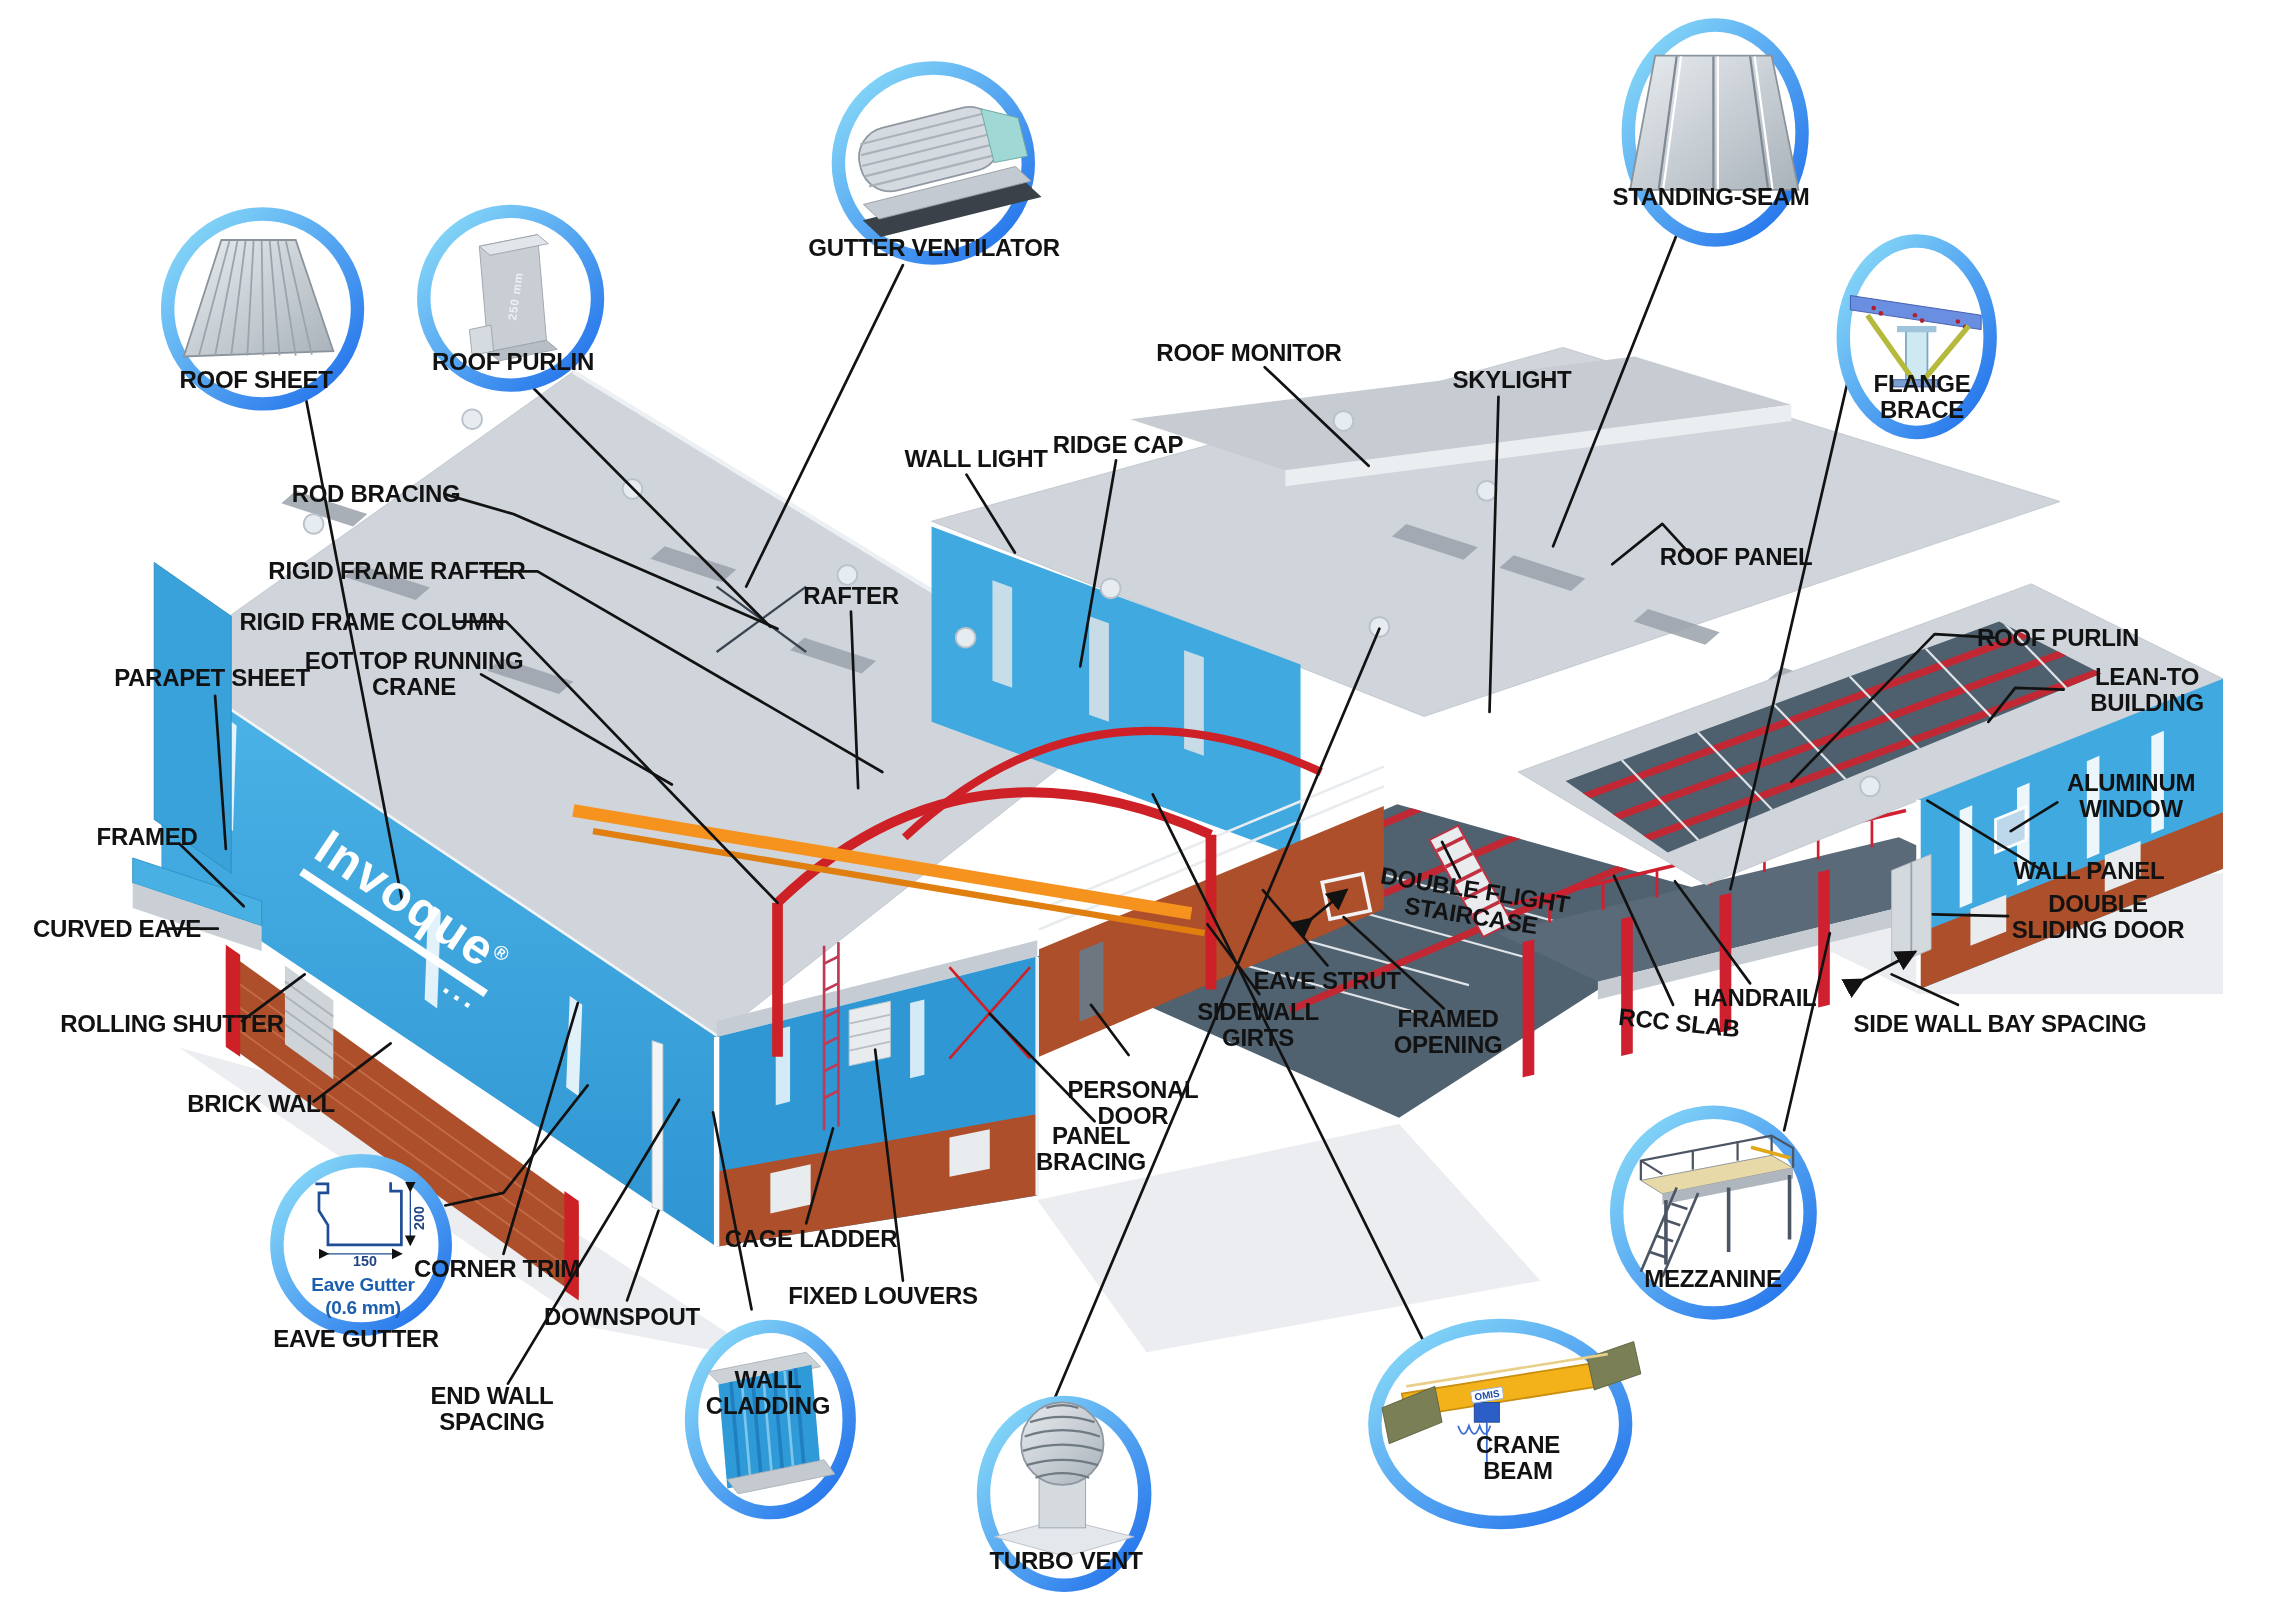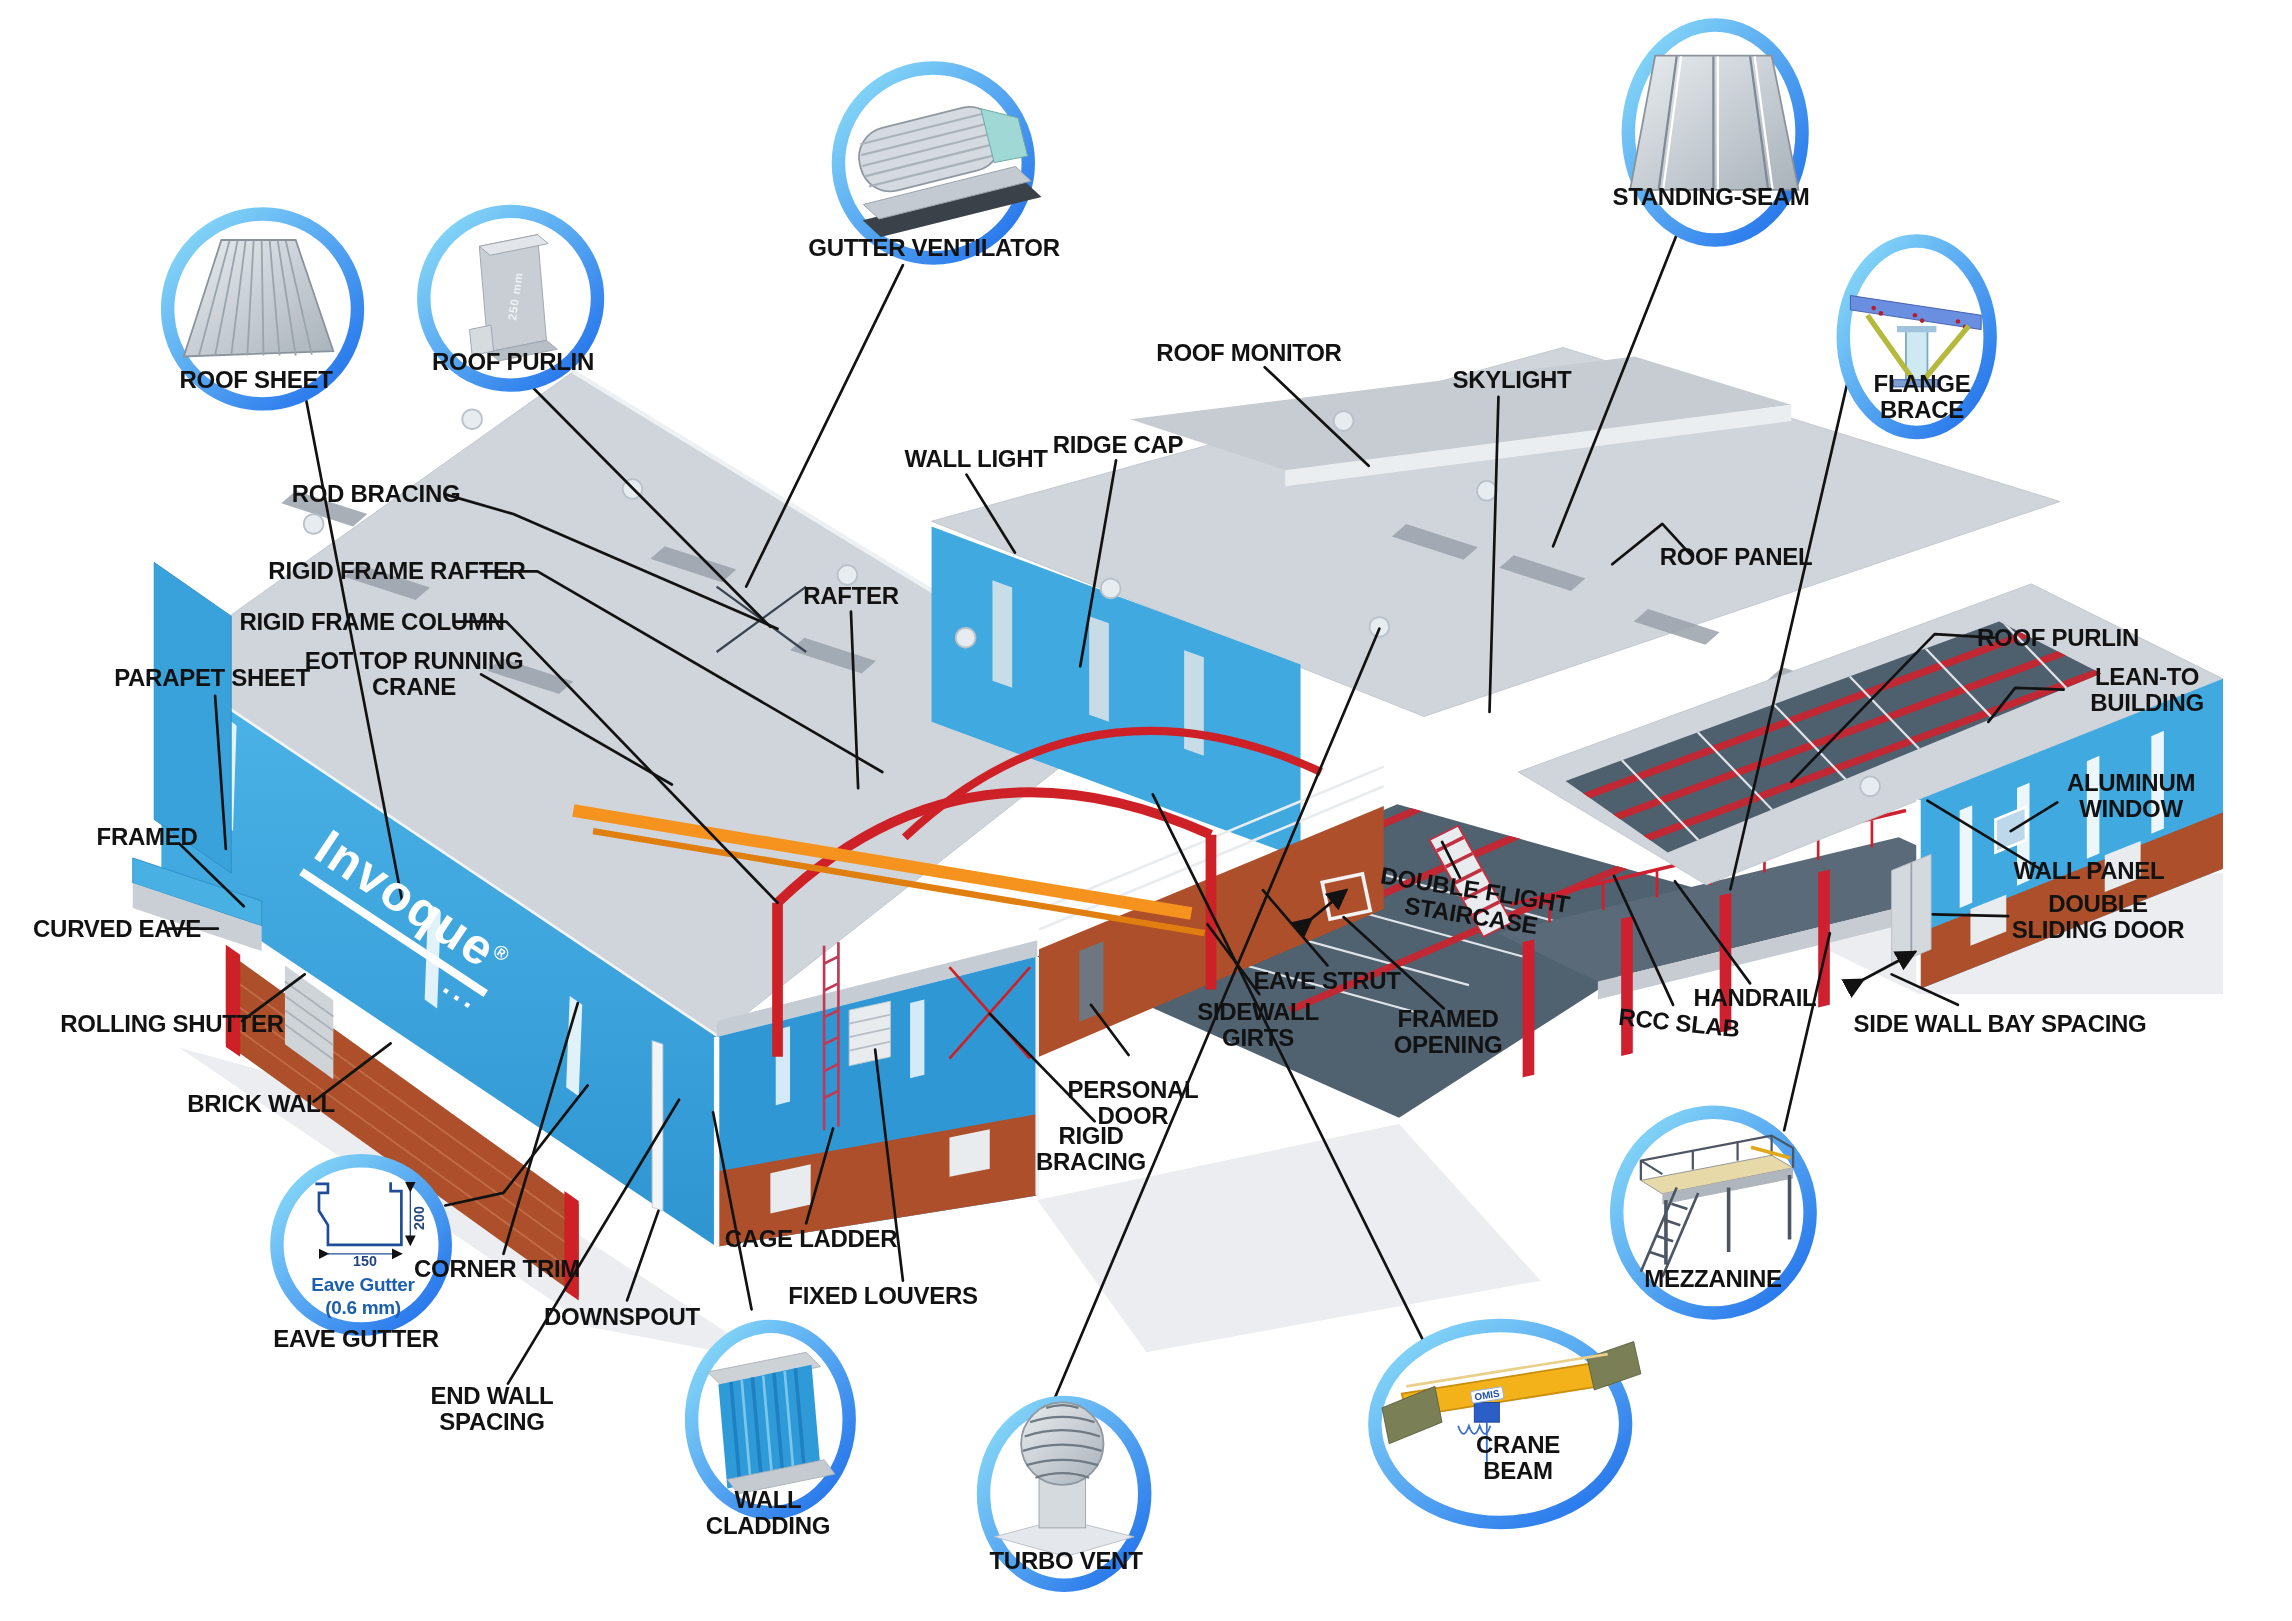--- a/index.html
+++ b/index.html
@@ -480,21 +480,21 @@
 <div class="lbl" style="left:513px;top:362px">ROOF PURLIN</div>
 <div class="lbl" style="left:934px;top:248px">GUTTER VENTILATOR</div>
 <div class="lbl" style="left:1711px;top:197px">STANDING-SEAM</div>
 <div class="lbl" style="left:1922px;top:397px">FLANGE
 BRACE</div>
 <div class="lbl" style="left:356px;top:1339px">EAVE GUTTER</div>
 <div class="lbl blue-sm" style="left:363px;top:1297px">Eave Gutter
 (0.6 mm)</div>
 <div class="lbl dim dimv" style="left:419px;top:1218px">200</div>
 <div class="lbl dim" style="left:365px;top:1261px">150</div>
-<div class="lbl" style="left:768px;top:1513px">WALL
+<div class="lbl" style="left:768px;top:1393px">WALL
 CLADDING</div>
 <div class="lbl" style="left:1066px;top:1561px">TURBO VENT</div>
 <div class="lbl" style="left:1518px;top:1458px">CRANE
 BEAM</div>
 <div class="lbl" style="left:1713px;top:1279px">MEZZANINE</div>
 <div class="crane-brand">OMIS</div>
 <div class="purlin-dim">250 mm</div>
 
 <div class="lbl" style="left:376px;top:494px">ROD BRACING</div>
 <div class="lbl" style="left:397px;top:571px">RIGID FRAME RAFTER</div>
@@ -513,21 +513,21 @@
 <div class="lbl" style="left:811px;top:1239px">CAGE LADDER</div>
 <div class="lbl" style="left:883px;top:1296px">FIXED LOUVERS</div>
 <div class="lbl" style="left:976px;top:459px">WALL LIGHT</div>
 <div class="lbl" style="left:1118px;top:445px">RIDGE CAP</div>
 <div class="lbl" style="left:851px;top:596px">RAFTER</div>
 <div class="lbl" style="left:1249px;top:353px">ROOF MONITOR</div>
 <div class="lbl" style="left:1512px;top:380px">SKYLIGHT</div>
 <div class="lbl" style="left:1736px;top:557px">ROOF PANEL</div>
 <div class="lbl" style="left:1133px;top:1103px">PERSONAL
 DOOR</div>
-<div class="lbl" style="left:1091px;top:1149px">RIGID
+<div class="lbl" style="left:1091px;top:1149px">PANEL
 BRACING</div>
 <div class="lbl" style="left:1258px;top:1025px">SIDEWALL
 GIRTS</div>
 <div class="lbl" style="left:1327px;top:981px">EAVE STRUT</div>
 <div class="lbl" style="left:1448px;top:1032px">FRAMED
 OPENING</div>
 <div class="lbl rot9" style="left:1473px;top:903px">DOUBLE FLIGHT
 STAIRCASE</div>
 <div class="lbl rot6" style="left:1679px;top:1023px">RCC SLAB</div>
 <div class="lbl" style="left:1755px;top:998px">HANDRAIL</div>

